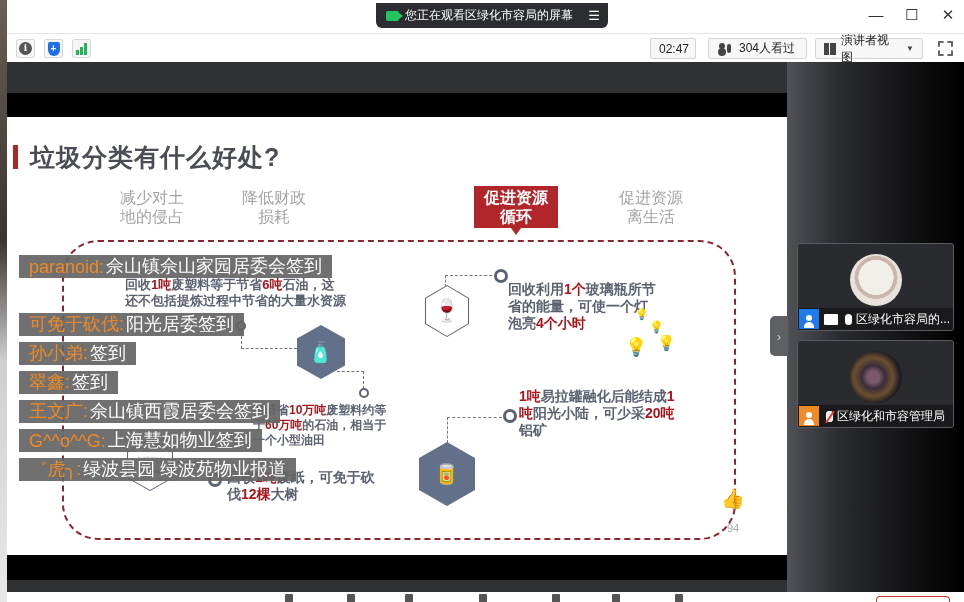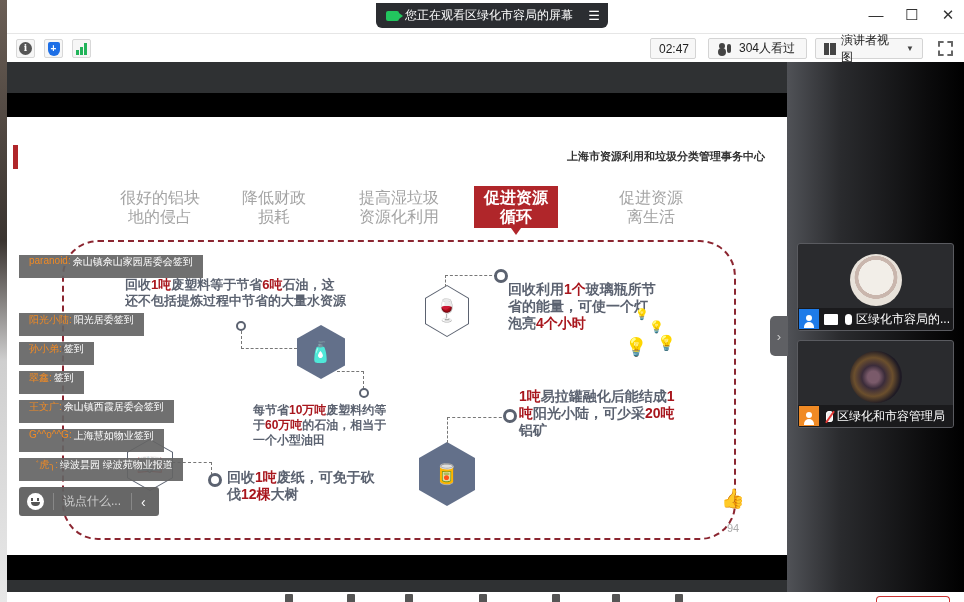--- a/index.html
+++ b/index.html
@@ -51,21 +51,21 @@
   .hex { position: absolute; width: 48px; height: 54px; clip-path: polygon(50% 0, 100% 25%, 100% 75%, 50% 100%, 0 75%, 0 25%); background: #63708a; display: flex; align-items: center; justify-content: center; color: #e8ecf2; font-size: 20px; }
   .hex.outline { background: #5b6270; }
   .hex.outline .inner { position: absolute; inset: 1px; clip-path: polygon(50% 0, 100% 25%, 100% 75%, 50% 100%, 0 75%, 0 25%); background: #fff; display: flex; align-items: center; justify-content: center; color: #2c3a55; font-size: 22px; }
   .ring { position: absolute; width: 10px; height: 10px; border: 2px solid #5b6270; border-radius: 50%; background: #fff; }
   .ring.big { width: 14px; height: 14px; border-width: 3px; }
   .dotline { position: absolute; border-color: #777; border-style: dashed; border-width: 0; }
   .bulb { position: absolute; color: #b8584a; font-size: 14px; }
   .thumb { position: absolute; left: 714px; top: 370px; width: 24px; height: 22px; color: #888; font-size: 19px; }
   .page-num { position: absolute; left: 720px; top: 405px; font-size: 11px; color: #aaa; }
   
-  .comment { position: absolute; left: 19px; height: 23px; background: rgba(100,100,100,0.92); color: #fff; font-size: 10px; padding: 0 10px; display: flex; align-items: flex-start; white-space: nowrap; }
+  .comment { position: absolute; left: 19px; height: 23px; background: rgba(100,100,100,0.92); color: #fff; font-size: 18px; padding: 0 10px; display: flex; align-items: flex-end; white-space: nowrap; }
   .comment .u { color: #f08a24; margin-right: 2px; }
   .chat-input { position: absolute; left: 19px; top: 487px; width: 140px; height: 29px; background: rgba(95,95,95,0.95); border-radius: 3px; display: flex; align-items: center; color: #ccc; font-size: 12px; }
   .chat-input .smile { width: 17px; height: 17px; background: #fff; border-radius: 50%; margin: 0 9px 0 8px; position: relative; }
   .chat-input .smile:before { content: ""; position: absolute; left: 4px; top: 5px; width: 2px; height: 3px; background: #555; box-shadow: 6px 0 0 #555; }
   .chat-input .smile:after { content: ""; position: absolute; left: 4px; top: 9px; width: 9px; height: 4px; border-radius: 0 0 5px 5px; background: #555; }
   .chat-input .sep { width: 1px; height: 17px; background: #888; margin-right: 9px; }
   .chat-input .sep2 { width: 1px; height: 17px; background: #888; margin-left: 10px; }
   .chat-input .collapse { color: #fff; margin-left: 9px; font-size: 14px; }
   .panel-toggle { position: absolute; left: 770px; top: 316px; width: 18px; height: 40px; background: #5f6064; border-radius: 5px 0 0 5px; color: #ccc; font-size: 13px; display: flex; align-items: center; justify-content: center; }
   
@@ -127,33 +127,29 @@
         <span class="caret">▼</span>
       </div>
     <div class="fullscreen"></div>
   </div>
 
   <div class="stage-top"></div>
   <div class="stage-black-top"></div>
 
   <div class="slide">
     <div class="slide-title-bar"></div>
-    <div class="slide-org">上海市资源利用和垃圾分类管理事务中心</div>
+    <div class="slide-title">垃圾分类有什么好处?</div>
 
     <div class="tab" style="left:113px">
-        <div>很好的铝块</div>
+        <div>减少对土</div>
         <div>地的侵占</div>
       </div>
     <div class="tab" style="left:235px">
         <div>降低财政</div>
         <div>损耗</div>
-      </div>
-    <div class="tab" style="left:352px">
-        <div>提高湿垃圾</div>
-        <div>资源化利用</div>
       </div>
     <div class="tab active" style="left:467px">
         <div>促进资源</div>
         <div>循环</div>
       </div>
     <div class="tab" style="left:612px">
         <div>促进资源</div>
         <div>离生活</div>
       </div>
 
@@ -206,21 +202,21 @@
 
   <div class="stage-black-bot"></div>
   <div class="stage-bot"></div>
   <div class="side-panel"></div>
 
   <div class="comment" style="top:255px">
       <span class="u">paranoid:</span>
       <span> 佘山镇佘山家园居委会签到</span>
     </div>
   <div class="comment" style="top:313px">
-      <span class="u">阳光小陆:</span>
+      <span class="u">可免于砍伐:</span>
       <span> 阳光居委签到</span>
     </div>
   <div class="comment" style="top:342px">
       <span class="u">孙小弟:</span>
       <span> 签到</span>
     </div>
   <div class="comment" style="top:371px">
       <span class="u">翠鑫:</span>
       <span> 签到</span>
     </div>
@@ -230,27 +226,20 @@
     </div>
   <div class="comment" style="top:429px">
       <span class="u">G^^o^^G:</span>
       <span> 上海慧如物业签到</span>
     </div>
   <div class="comment" style="top:458px">
       <span class="u">゛虎╮:</span>
       <span> 绿波昙园 绿波苑物业报道</span>
     </div>
 
-  <div class="chat-input">
-    <span class="smile"></span>
-    <span class="sep"></span>
-    <span>说点什么...</span>
-    <span class="sep2"></span>
-    <span class="collapse">‹</span>
-  </div>
 
   <div class="panel-toggle">
       <span>›</span>
     </div>
 
   <div class="tile" style="top:243px">
     <div class="avatar" style="background:radial-gradient(circle at 50% 45%, #f2eee8 0 45%, #c9b6ad 46% 55%, #e8e2da 56%)"></div>
     <div class="bar">
       <span class="role" style="background:#1e7be8">
           <span class="person"></span>

